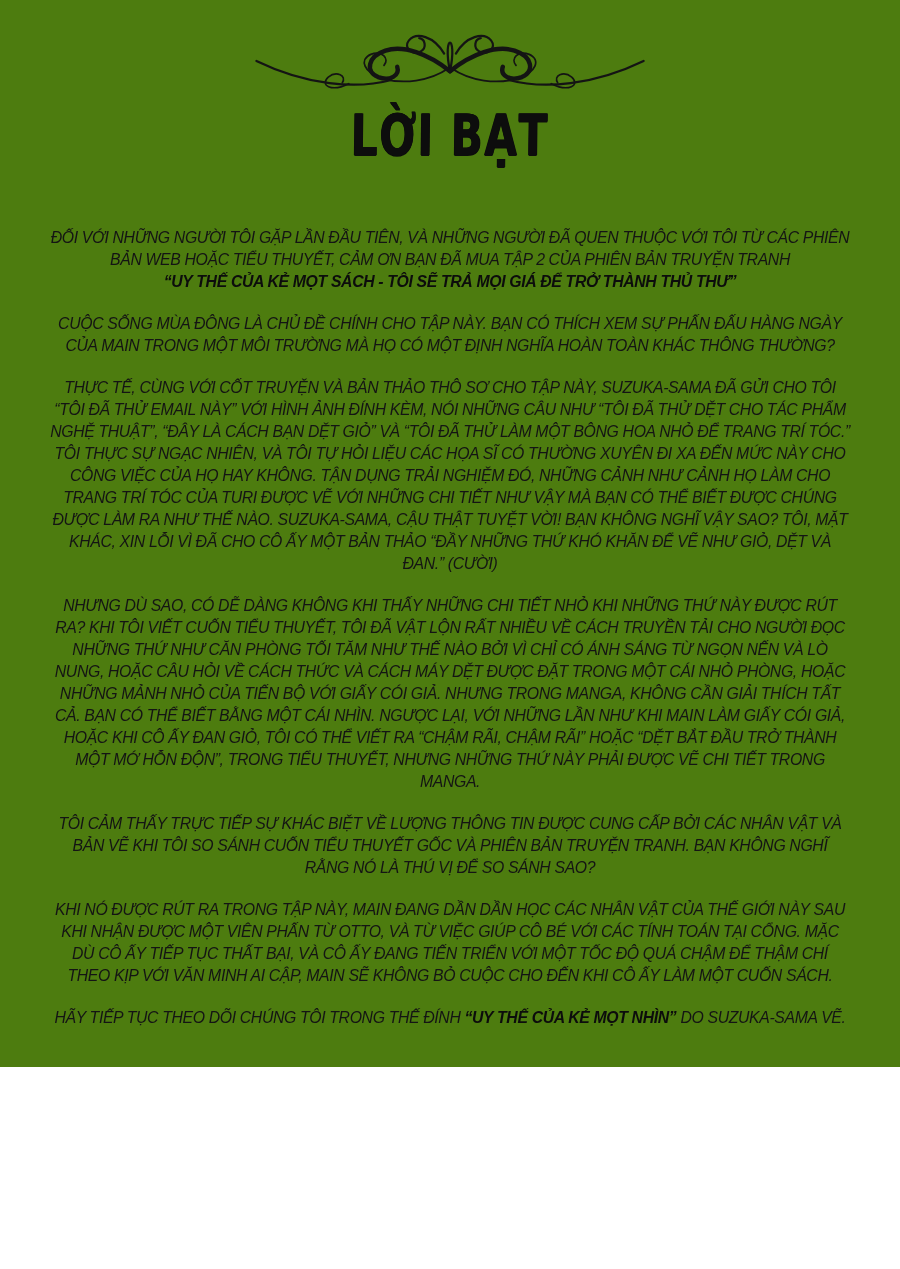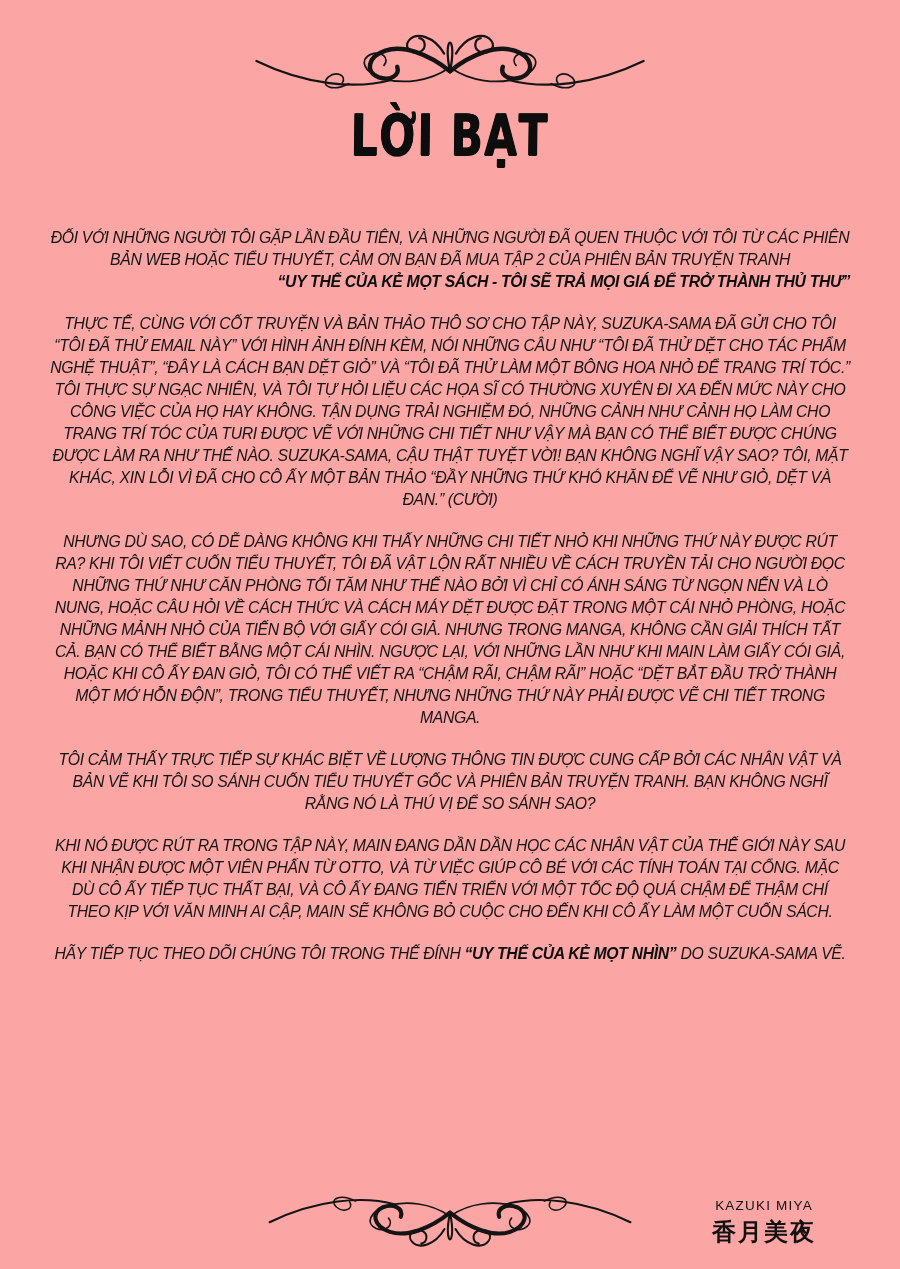--- a/index.html
+++ b/index.html
@@ -1,19 +1,19 @@
 <!DOCTYPE html>
 <html><head>
 <meta charset="utf-8">
 <style>
   html,body { margin:0; padding:0; background:#ffffff; }
   .page {
     position:relative;
-    width:900px; height:1269px;
-    background:#fca5a5;
+    width:900px; height:1067px;
+    background:#4d7c0f;
     overflow:hidden;
     font-family:"Liberation Sans","DejaVu Sans",sans-serif;
     color:#121212;
   }
   .flourish {
     position:absolute;
     pointer-events:none;
   }
   .flourish svg { display:block; width:100%; height:100%; }
   .flourish-top { left:216px; top:14px; width:468px; height:88px; }
@@ -37,21 +37,21 @@
     position:absolute;
     top:227px; left:50px; width:800px;
     text-align:center;
     font-size:15.8px;
     line-height:22px;
     letter-spacing:-0.35px;
     color:#141414;
   }
   .afterword p { margin:0 0 20px 0;font-style:italic; }
   .bold-quote { font-weight:700; color:#0c0c0c; }
-  .block-quote { display:block;text-align:right; }
+  .block-quote { display:block; }
   .signature {
     position:absolute;
     top:1198px; left:686px; width:156px;
     text-align:center;
     color:#111;
   }
   .sig-romaji {
     font-size:13.5px;
     letter-spacing:1.2px;
     font-weight:400;
@@ -85,20 +85,21 @@
       </g>
     </svg>
   </div>
 
   <div class="page-title">
     <span>LỜI BẠT</span>
   </div>
 
   <div class="afterword">
     <p><span>ĐỐI VỚI NHỮNG NGƯỜI TÔI GẶP LẦN ĐẦU TIÊN, VÀ NHỮNG NGƯỜI ĐÃ QUEN THUỘC VỚI TÔI TỪ CÁC PHIÊN BẢN WEB HOẶC TIỂU THUYẾT, CẢM ƠN BẠN ĐÃ MUA TẬP 2 CỦA PHIÊN BẢN TRUYỆN TRANH</span><span class="bold-quote block-quote">“UY THẾ CỦA KẺ MỌT SÁCH - TÔI SẼ TRẢ MỌI GIÁ ĐỂ TRỞ THÀNH THỦ THƯ”</span></p>
+    <p>CUỘC SỐNG MÙA ĐÔNG LÀ CHỦ ĐỀ CHÍNH CHO TẬP NÀY. BẠN CÓ THÍCH XEM SỰ PHẤN ĐẤU HÀNG NGÀY CỦA MAIN TRONG MỘT MÔI TRƯỜNG MÀ HỌ CÓ MỘT ĐỊNH NGHĨA HOÀN TOÀN KHÁC THÔNG THƯỜNG?</p>
     <p>THỰC TẾ, CÙNG VỚI CỐT TRUYỆN VÀ BẢN THẢO THÔ SƠ CHO TẬP NÀY, SUZUKA-SAMA ĐÃ GỬI CHO TÔI “TÔI ĐÃ THỬ EMAIL NÀY” VỚI HÌNH ẢNH ĐÍNH KÈM, NÓI NHỮNG CÂU NHƯ “TÔI ĐÃ THỬ DỆT CHO TÁC PHẨM NGHỆ THUẬT”, “ĐÂY LÀ CÁCH BẠN DỆT GIỎ” VÀ “TÔI ĐÃ THỬ LÀM MỘT BÔNG HOA NHỎ ĐỂ TRANG TRÍ TÓC.” TÔI THỰC SỰ NGẠC NHIÊN, VÀ TÔI TỰ HỎI LIỆU CÁC HỌA SĨ CÓ THƯỜNG XUYÊN ĐI XA ĐẾN MỨC NÀY CHO CÔNG VIỆC CỦA HỌ HAY KHÔNG. TẬN DỤNG TRẢI NGHIỆM ĐÓ, NHỮNG CẢNH NHƯ CẢNH HỌ LÀM CHO TRANG TRÍ TÓC CỦA TURI ĐƯỢC VẼ VỚI NHỮNG CHI TIẾT NHƯ VẬY MÀ BẠN CÓ THỂ BIẾT ĐƯỢC CHÚNG ĐƯỢC LÀM RA NHƯ THẾ NÀO. SUZUKA-SAMA, CẬU THẬT TUYỆT VỜI! BẠN KHÔNG NGHĨ VẬY SAO? TÔI, MẶT KHÁC, XIN LỖI VÌ ĐÃ CHO CÔ ẤY MỘT BẢN THẢO “ĐẦY NHỮNG THỨ KHÓ KHĂN ĐỂ VẼ NHƯ GIỎ, DỆT VÀ ĐAN.” (CƯỜI)</p>
     <p>NHƯNG DÙ SAO, CÓ DỄ DÀNG KHÔNG KHI THẤY NHỮNG CHI TIẾT NHỎ KHI NHỮNG THỨ NÀY ĐƯỢC RÚT RA? KHI TÔI VIẾT CUỐN TIỂU THUYẾT, TÔI ĐÃ VẬT LỘN RẤT NHIỀU VỀ CÁCH TRUYỀN TẢI CHO NGƯỜI ĐỌC NHỮNG THỨ NHƯ CĂN PHÒNG TỐI TĂM NHƯ THẾ NÀO BỞI VÌ CHỈ CÓ ÁNH SÁNG TỪ NGỌN NẾN VÀ LÒ NUNG, HOẶC CÂU HỎI VỀ CÁCH THỨC VÀ CÁCH MÁY DỆT ĐƯỢC ĐẶT TRONG MỘT CÁI NHỎ PHÒNG, HOẶC NHỮNG MẢNH NHỎ CỦA TIẾN BỘ VỚI GIẤY CÓI GIẢ. NHƯNG TRONG MANGA, KHÔNG CẦN GIẢI THÍCH TẤT CẢ. BẠN CÓ THỂ BIẾT BẰNG MỘT CÁI NHÌN. NGƯỢC LẠI, VỚI NHỮNG LẦN NHƯ KHI MAIN LÀM GIẤY CÓI GIẢ, HOẶC KHI CÔ ẤY ĐAN GIỎ, TÔI CÓ THỂ VIẾT RA “CHẬM RÃI, CHẬM RÃI” HOẶC “DỆT BẮT ĐẦU TRỞ THÀNH MỘT MỚ HỖN ĐỘN”, TRONG TIỂU THUYẾT, NHƯNG NHỮNG THỨ NÀY PHẢI ĐƯỢC VẼ CHI TIẾT TRONG MANGA.</p>
     <p>TÔI CẢM THẤY TRỰC TIẾP SỰ KHÁC BIỆT VỀ LƯỢNG THÔNG TIN ĐƯỢC CUNG CẤP BỞI CÁC NHÂN VẬT VÀ BẢN VẼ KHI TÔI SO SÁNH CUỐN TIỂU THUYẾT GỐC VÀ PHIÊN BẢN TRUYỆN TRANH. BẠN KHÔNG NGHĨ RẰNG NÓ LÀ THÚ VỊ ĐỂ SO SÁNH SAO?</p>
     <p>KHI NÓ ĐƯỢC RÚT RA TRONG TẬP NÀY, MAIN ĐANG DẦN DẦN HỌC CÁC NHÂN VẬT CỦA THẾ GIỚI NÀY SAU KHI NHẬN ĐƯỢC MỘT VIÊN PHẤN TỪ OTTO, VÀ TỪ VIỆC GIÚP CÔ BÉ VỚI CÁC TÍNH TOÁN TẠI CỔNG. MẶC DÙ CÔ ẤY TIẾP TỤC THẤT BẠI, VÀ CÔ ẤY ĐANG TIẾN TRIỂN VỚI MỘT TỐC ĐỘ QUÁ CHẬM ĐỂ THẬM CHÍ THEO KỊP VỚI VĂN MINH AI CẬP, MAIN SẼ KHÔNG BỎ CUỘC CHO ĐẾN KHI CÔ ẤY LÀM MỘT CUỐN SÁCH.</p>
     <p><span>HÃY TIẾP TỤC THEO DÕI CHÚNG TÔI TRONG THẾ ĐÍNH </span><span class="bold-quote">“UY THẾ CỦA KẺ MỌT NHÌN”</span><span> DO SUZUKA-SAMA VẼ.</span></p>
   </div>
 
   <div class="signature">
     <div class="sig-romaji">KAZUKI MIYA</div>
     <div class="sig-kanji">香月美夜</div>

